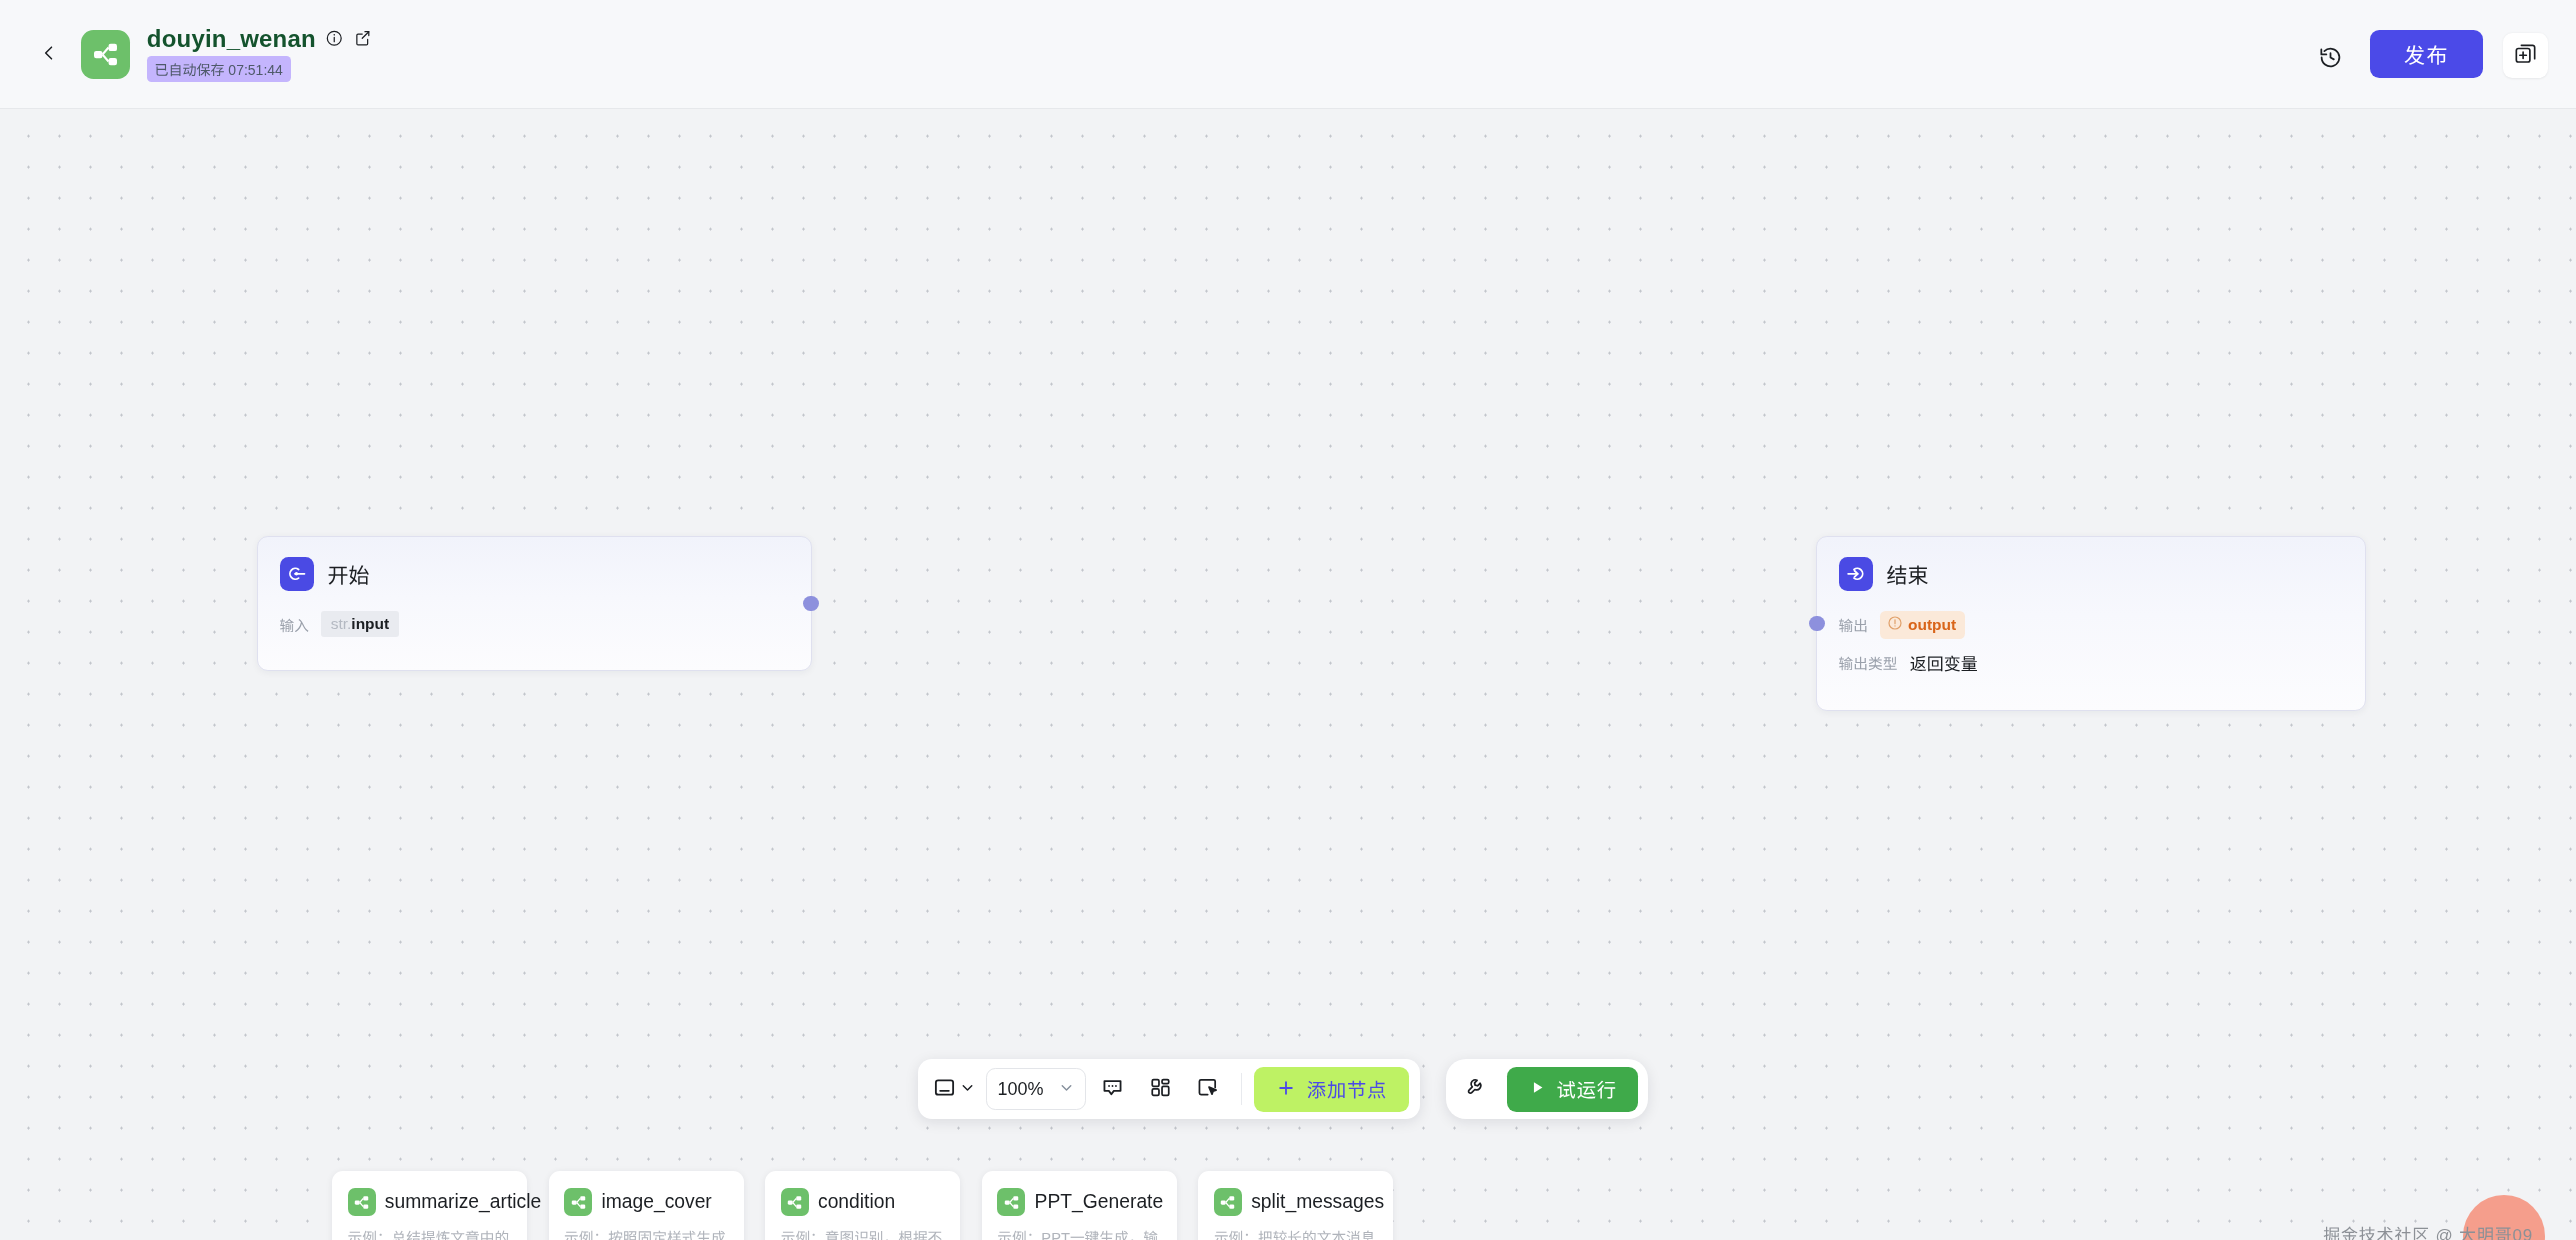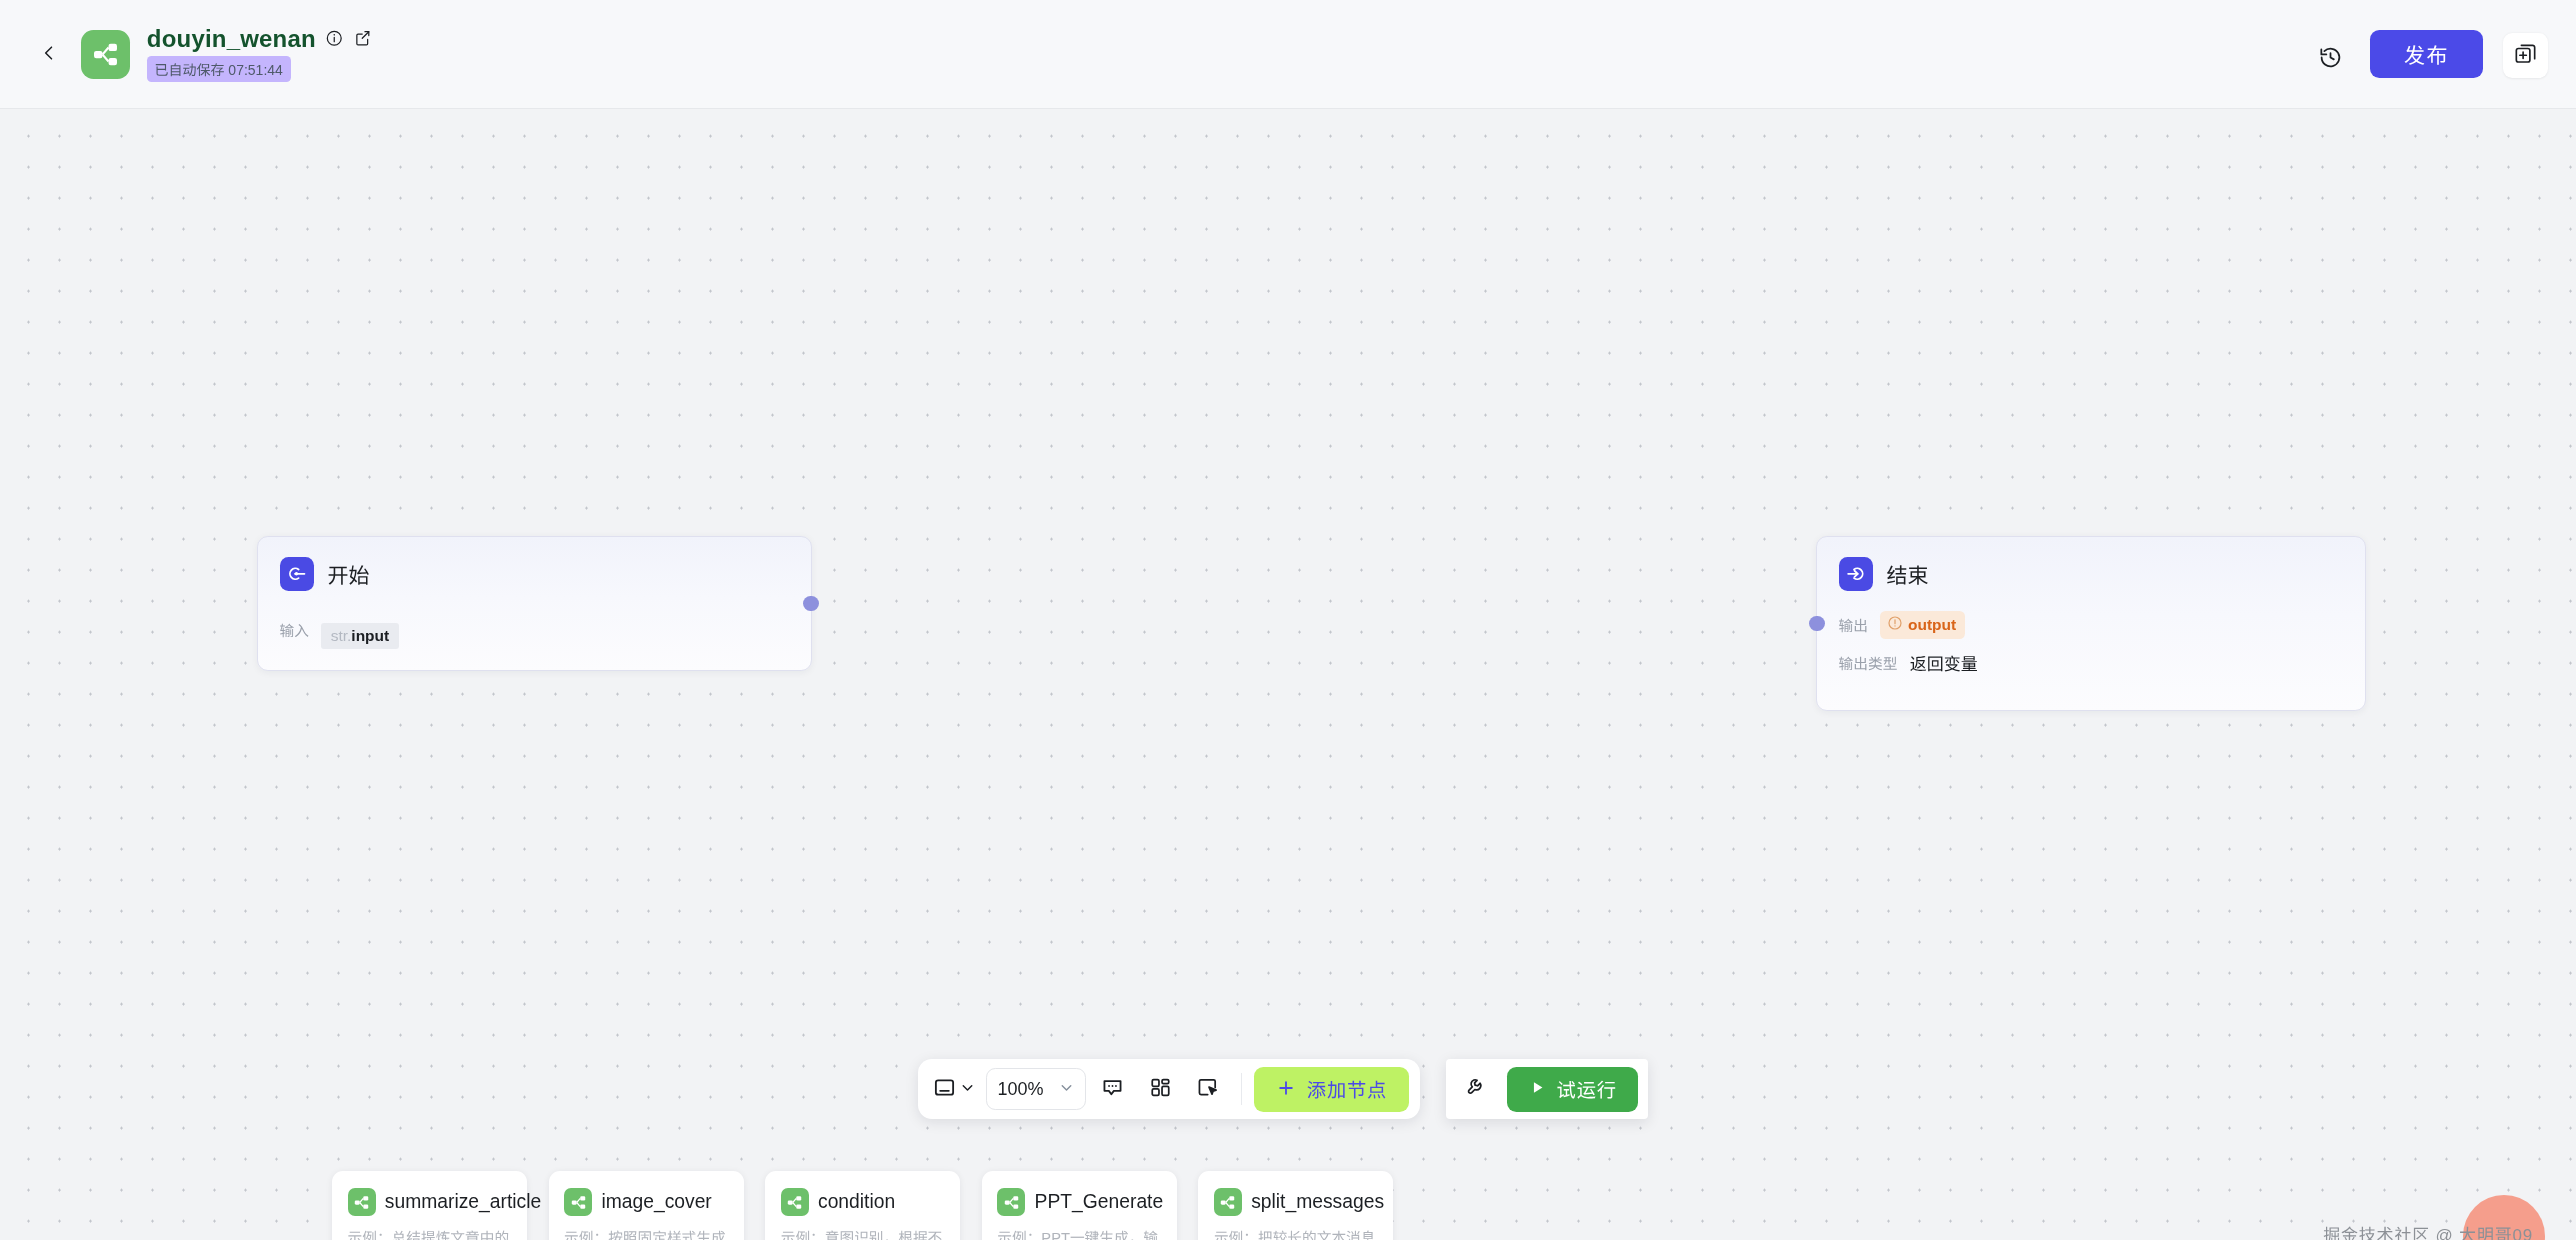--- a/index.html
+++ b/index.html
@@ -100,21 +100,21 @@
     display: flex; align-items: center; justify-content: center; flex: none;
   }
   .node-badge svg { width: 21.6px; height: 21.6px; }
   .node-title { font-size: 21px; font-weight: 500; color: #1c1f23; }
 
   .node-rows { padding: 20px 21.6px 21.6px 21.6px; display: flex; flex-direction: column; gap: 10.8px; }
   .node-row { display: flex; align-items: center; gap: 12.4px; min-height: 26px; }
   .row-label { font-size: 14.7px; color: #9aa0ab; flex: none; }
   .tag-grey {
     background: #e9ebf0; border-radius: 3px; padding: 3.9px 9.3px;
-    font-size: 15.5px; color: #1c1f23; font-weight: 600; margin-top: 12px;
+    font-size: 15.5px; color: #1c1f23; font-weight: 600;
   }
   .tag-grey .pre { color: #b4b9c2; font-weight: 400; }
   .tag-orange {
     background: #fbe9d9; border-radius: 5.4px; padding: 3.9px 9.3px 3.9px 6.2px;
     font-size: 15.5px; color: #d9651a; font-weight: 600;
     display: inline-flex; align-items: center; gap: 5.4px;
   }
   .tag-orange svg { width: 16px; height: 16px; flex: none; }
   .row-value { font-size: 17px; color: #1c1f23; }
 
@@ -157,21 +157,21 @@
   .tb-sep { width: 0.8px; height: 32px; background: #e8eaee; margin: 0 7.7px; }
   .add-node-btn {
     background: #bef264; border-radius: 9.3px; height: 45px;
     display: flex; align-items: center; gap: 10.8px;
     padding: 0 21.6px; cursor: pointer; border: none;
   }
   .add-node-btn svg { width: 20px; height: 20px; }
   .add-node-txt { font-size: 19.3px; color: #4b4ae8; font-weight: 500; letter-spacing: 0.8px; }
 
   .toolbar-right {
-    background: #fff; border-radius: 4px;
+    background: #fff; border-radius: 20px;
     box-shadow: 0 3.1px 14px rgba(20,24,40,.10);
     height: 60px; display: flex; align-items: center;
     padding: 0 9.3px; gap: 9.3px;
   }
   .run-btn {
     background: #3faa4a; border: none; border-radius: 9.3px;
     height: 45px; padding: 0 21.6px; cursor: pointer;
     display: flex; align-items: center; gap: 10.8px;
   }
   .run-btn svg { width: 17px; height: 17px; }

